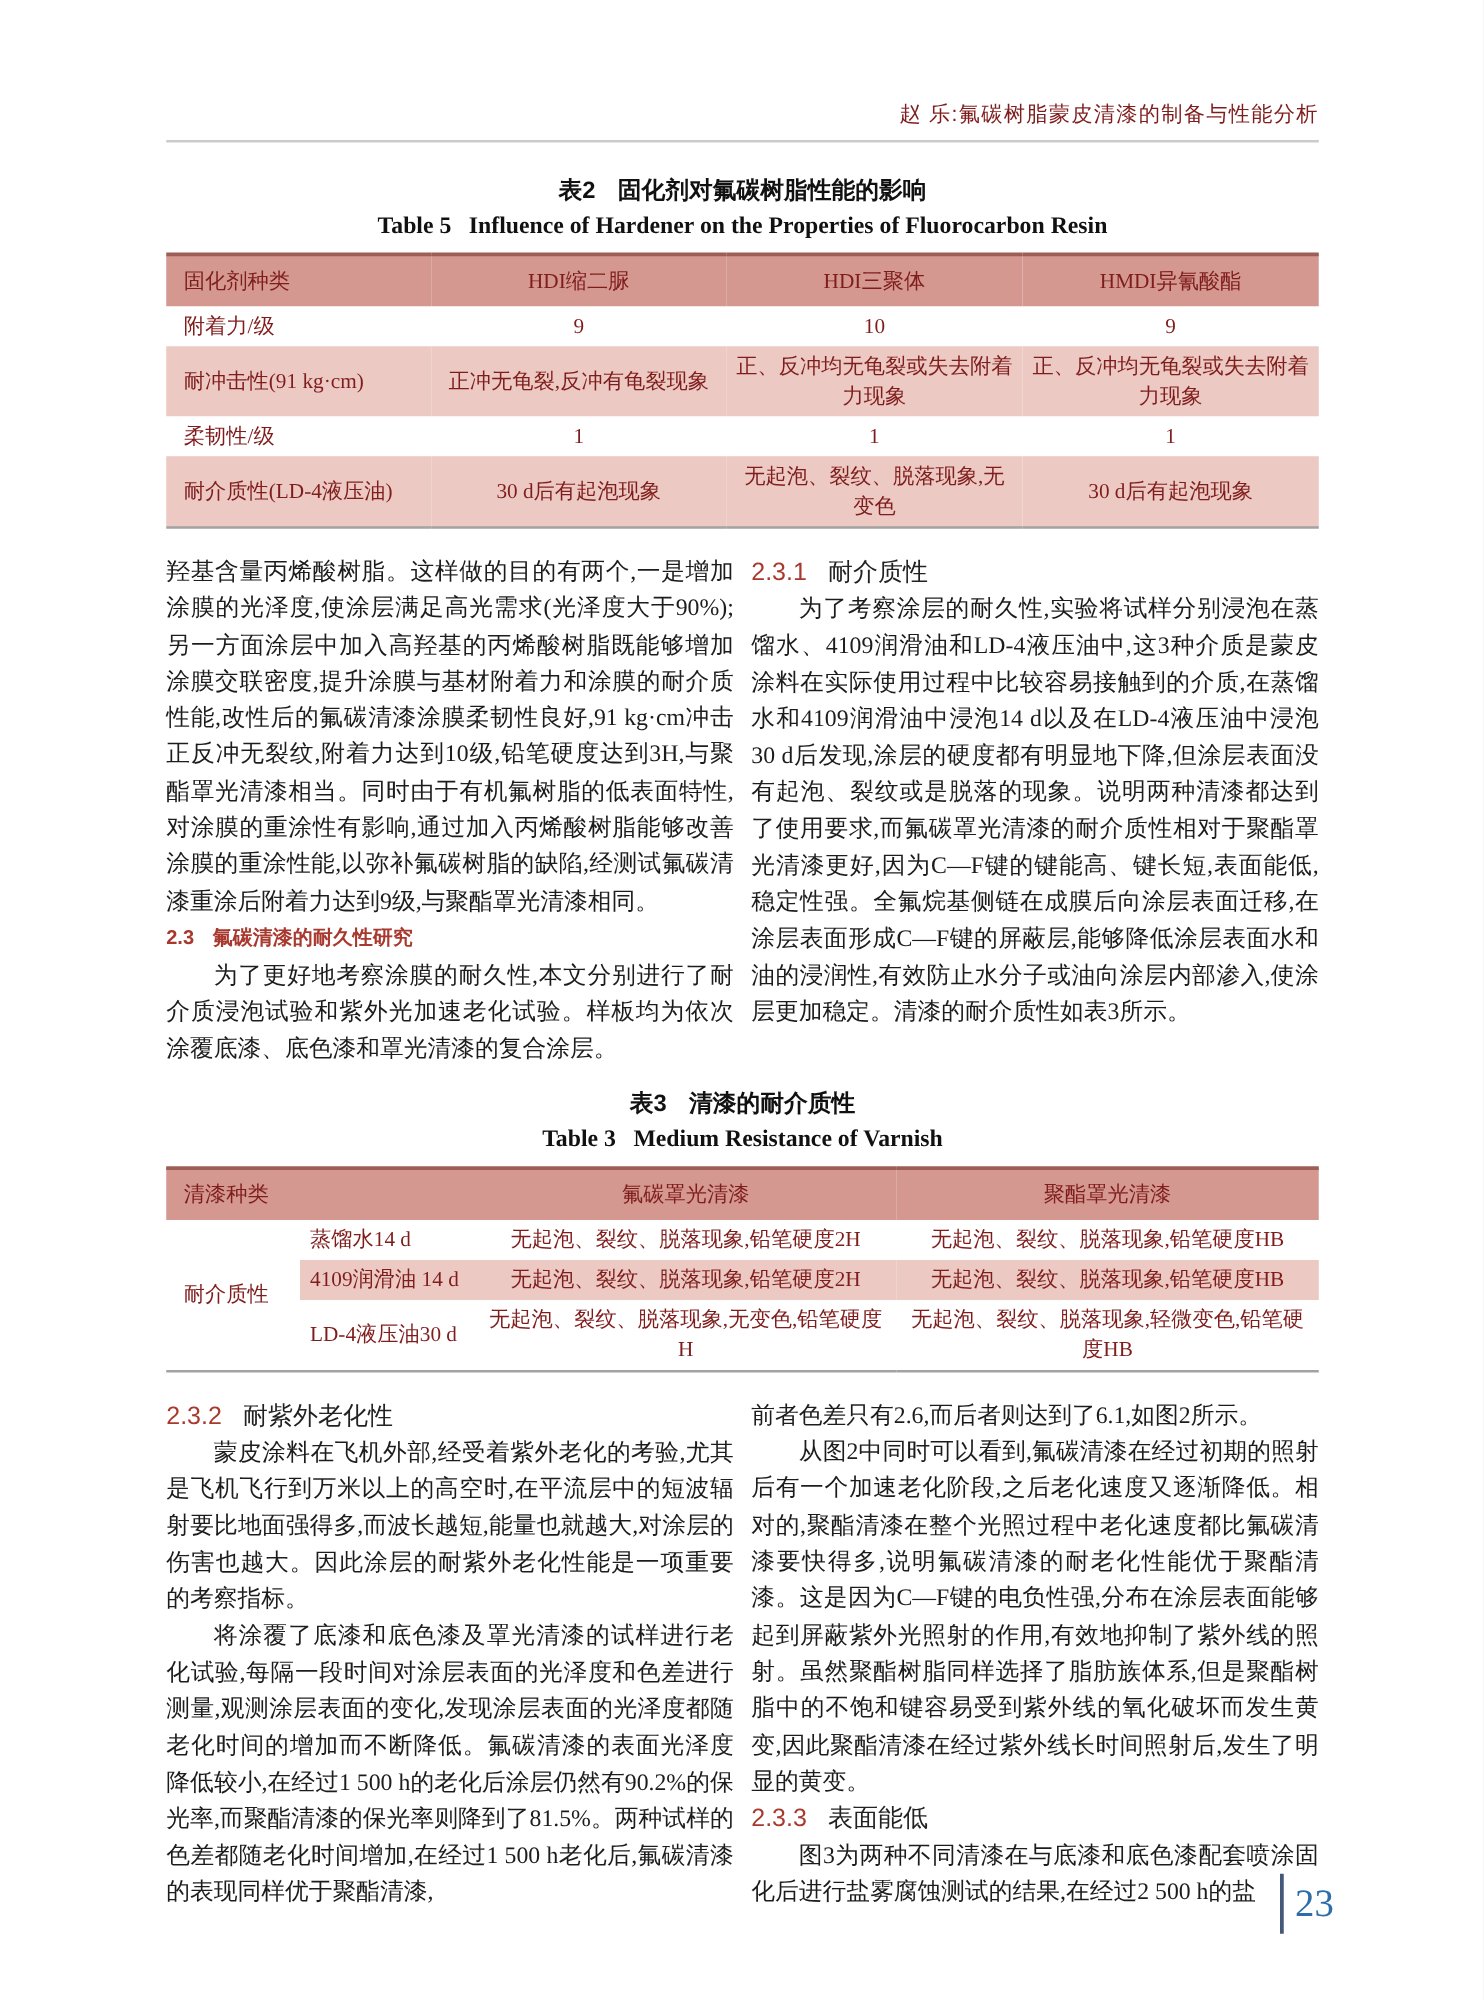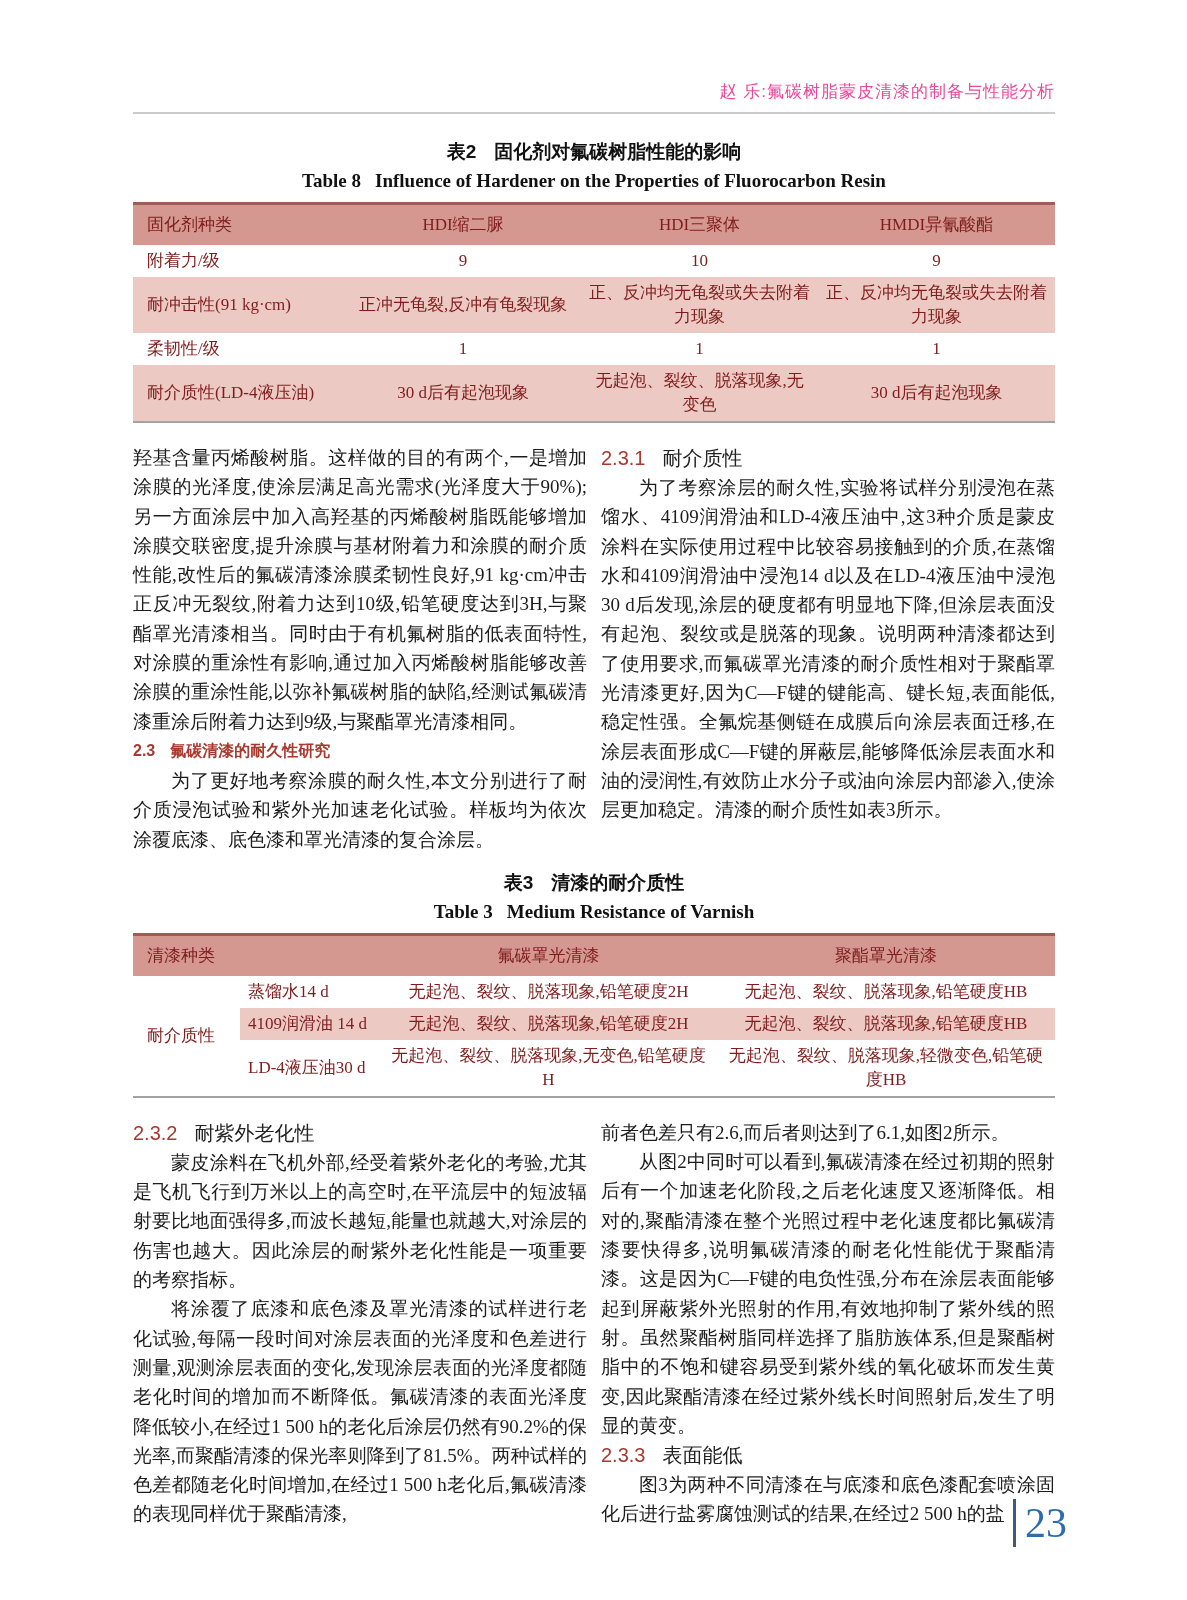--- a/index.html
+++ b/index.html
@@ -6,21 +6,21 @@
   .page {
     position:relative; width:1187px; height:1600px; margin:0 auto;
     background:#ffffff; overflow:hidden;
     font-family:"Liberation Serif","DejaVu Serif",serif; color:#1c1c1c;
   }
   .content { position:absolute; left:133px; top:0; width:922px; }
 
   
   .running-head {
     padding-top:80px; text-align:right;
-    font-size:17px; color:#ec4899; letter-spacing:1px;
+    font-size:17px; color:#7f1d1d; letter-spacing:1px;
     font-family:"Liberation Sans","DejaVu Sans",sans-serif;
   }
   .head-rule { border-bottom:2px solid #cbcbcb; margin-top:9px; }
 
   
   .cap-zh {
     margin-top:25px; text-align:center; font-weight:bold; font-size:19px; color:#111;
     font-family:"Liberation Sans","DejaVu Sans",sans-serif;
   }
   .cap-en {
@@ -66,36 +66,36 @@
 
   
   .footer { position:absolute; top:1499px; right:120px; display:flex; align-items:center; }
   .footer-text { text-align:right; }
   .f-zh {
     font-size:21px; font-weight:bold; color:#44597a; letter-spacing:2px;
     font-family:"Liberation Sans","DejaVu Sans",sans-serif;
   }
   .f-en { font-size:12.5px; color:#8f8f8f; margin-top:1px; font-family:"Liberation Serif",serif; }
   .f-bar { width:3px; height:48px; background:#44597a; margin:0 9px 0 8px; }
-  .f-num { font-size:42px; color:#2f6da8; font-family:"Liberation Serif","DejaVu Serif",serif; }
+  .f-num { font-size:31px; color:#2f6da8; font-family:"Liberation Serif","DejaVu Serif",serif; }
 </style>
 </head>
 <body>
 
 <div class="page">
   <div class="content">
 
     <div class="running-head">赵  乐:氟碳树脂蒙皮清漆的制备与性能分析</div>
     <div class="head-rule"></div>
 
     <div class="cap-zh">
       <span>表2</span><span class="cap-gap">固化剂对氟碳树脂性能的影响</span>
     </div>
     <div class="cap-en">
-      <span>Table 8</span><span class="cap-gap-en">Influence of Hardener on the Properties of Fluorocarbon Resin</span>
+      <span>Table 5</span><span class="cap-gap-en">Influence of Hardener on the Properties of Fluorocarbon Resin</span>
     </div>
 
     <table class="paper-table">
       <colgroup>
           <col style="width:212px">
           <col style="width:236px">
           <col style="width:237px">
           <col style="width:237px">
         </colgroup>
       <tbody>

